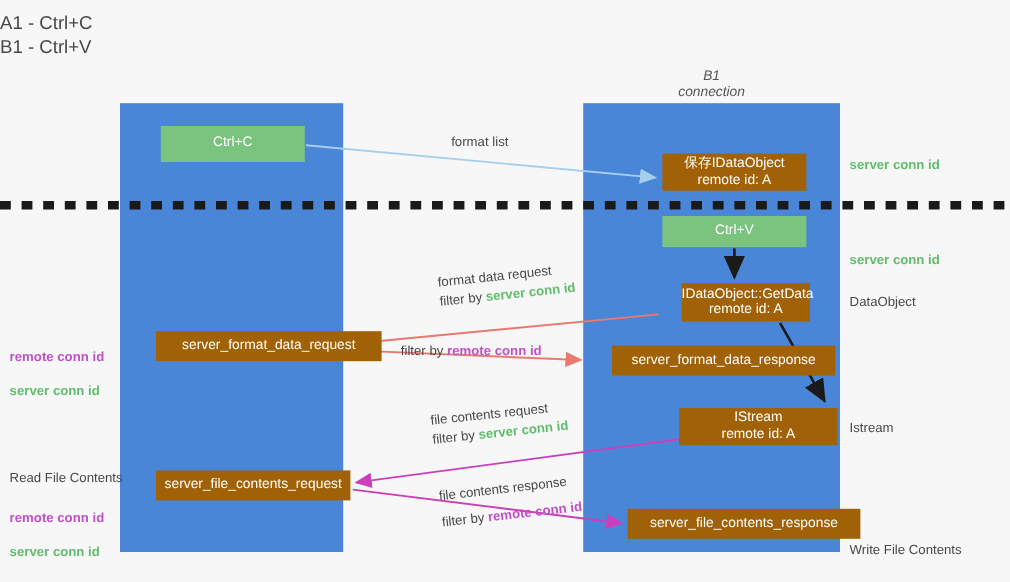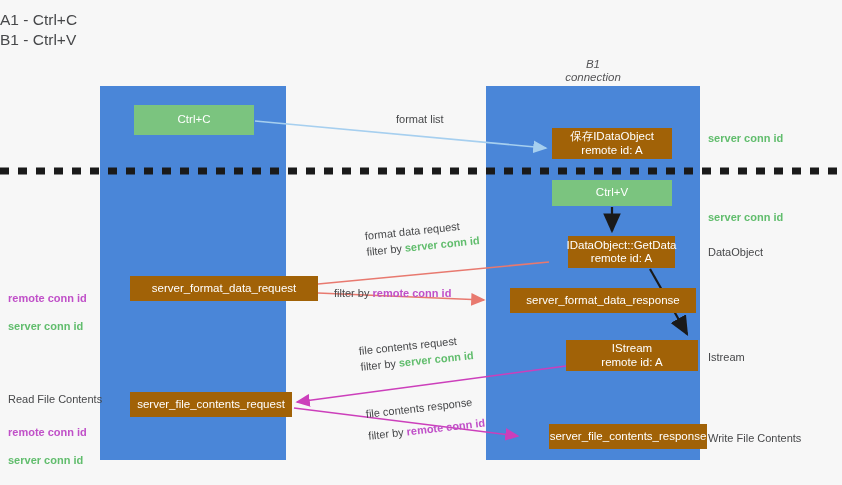--- a/index.html
+++ b/index.html
@@ -44,73 +44,72 @@
     font-size: 15.5px;
     line-height: 20px;
     white-space: pre-line;
   }
 
   .box {
     position: absolute;
     box-sizing: border-box;
     display: flex;
     flex-direction: column;
-    align-items: center;
     justify-content: center;
     color: #ffffff;
     font-size: 11.5px;
     line-height: 13.5px;
     text-align: center;
   }
   .box.green { background: #7bc47f; }
   .box.orange { background: #a16207; }
 
   #box-ctrlc   { left: 134px; top: 105px; width: 120px; height: 30px; }
   #box-idataobj{ left: 552px; top: 128px; width: 120px; height: 31px; }
   #box-ctrlv   { left: 552px; top: 180px; width: 120px; height: 26px; }
   #box-getdata { left: 550px; top: 236px; width: 107px; height: 32px; margin-left: 18px; }
   #box-sfdreq  { left: 130px; top: 276px; width: 188px; height: 25px; }
   #box-sfdresp { left: 510px; top: 288px; width: 186px; height: 25px; }
   #box-istream { left: 566px; top: 340px; width: 132px; height: 31px; }
   #box-sfcreq  { left: 130px; top: 392px; width: 162px; height: 25px; }
-  #box-sfcresp { left: 523px; top: 424px; width: 158px; height: 25px; margin-left: 26px; }
+  #box-sfcresp { left: 523px; top: 424px; width: 194px; height: 25px; }
 
   .side-label {
     position: absolute;
     font-size: 11px;
     line-height: 14px;
     color: #47484a;
     white-space: pre-line;
   }
   .side-label.green-t { color: #61bd6d; font-weight: bold; }
 
   #lbl-sci-1 { left: 708px; top: 131px; }
   #lbl-sci-2 { left: 708px; top: 210px; }
   #lbl-dataobject { left: 708px; top: 245px; color: #47484a; }
   #lbl-istream { left: 708px; top: 350px; color: #47484a; }
-  #lbl-writefile { left: 708px; top: 431px; color: #47484a; }
+  #lbl-writefile { left: 708px; top: 452px; color: #47484a; }
 
   #lbl-left-1 { left: 8px; top: 277px; }
   #lbl-readfile { left: 8px; top: 392px; color: #47484a; }
   #lbl-left-2 { left: 8px; top: 411px; }
 
   .lbl-line-purple { color: #c050c8; font-weight: bold; display: block; }
   .lbl-line-green  { color: #61bd6d; font-weight: bold; display: block; }
 
   .arrow-label {
     position: absolute;
     font-size: 11px;
     line-height: 16px;
     color: #47484a;
     white-space: nowrap;
   }
   .arrow-label .g { color: #61bd6d; font-weight: bold; }
   .arrow-label .p { color: #c050c8; font-weight: bold; }
 
-  #al-formatlist { left: 376px; top: 111px; margin-left: 20px; }
+  #al-formatlist { left: 376px; top: 111px; }
   #al-fdreq  { left: 364px; top: 228px; transform: rotate(-6deg); transform-origin: left top; }
   #al-fdresp { left: 334px; top: 285px; }
   #al-fcreq  { left: 358px; top: 343px; transform: rotate(-6deg); transform-origin: left top; }
   #al-fcresp { left: 365px; top: 406px; transform: rotate(-6.5deg); transform-origin: left top; }
 
   #svg-layer {
     position: absolute;
     left: 0; top: 0;
     width: 842px;
     height: 485px;

